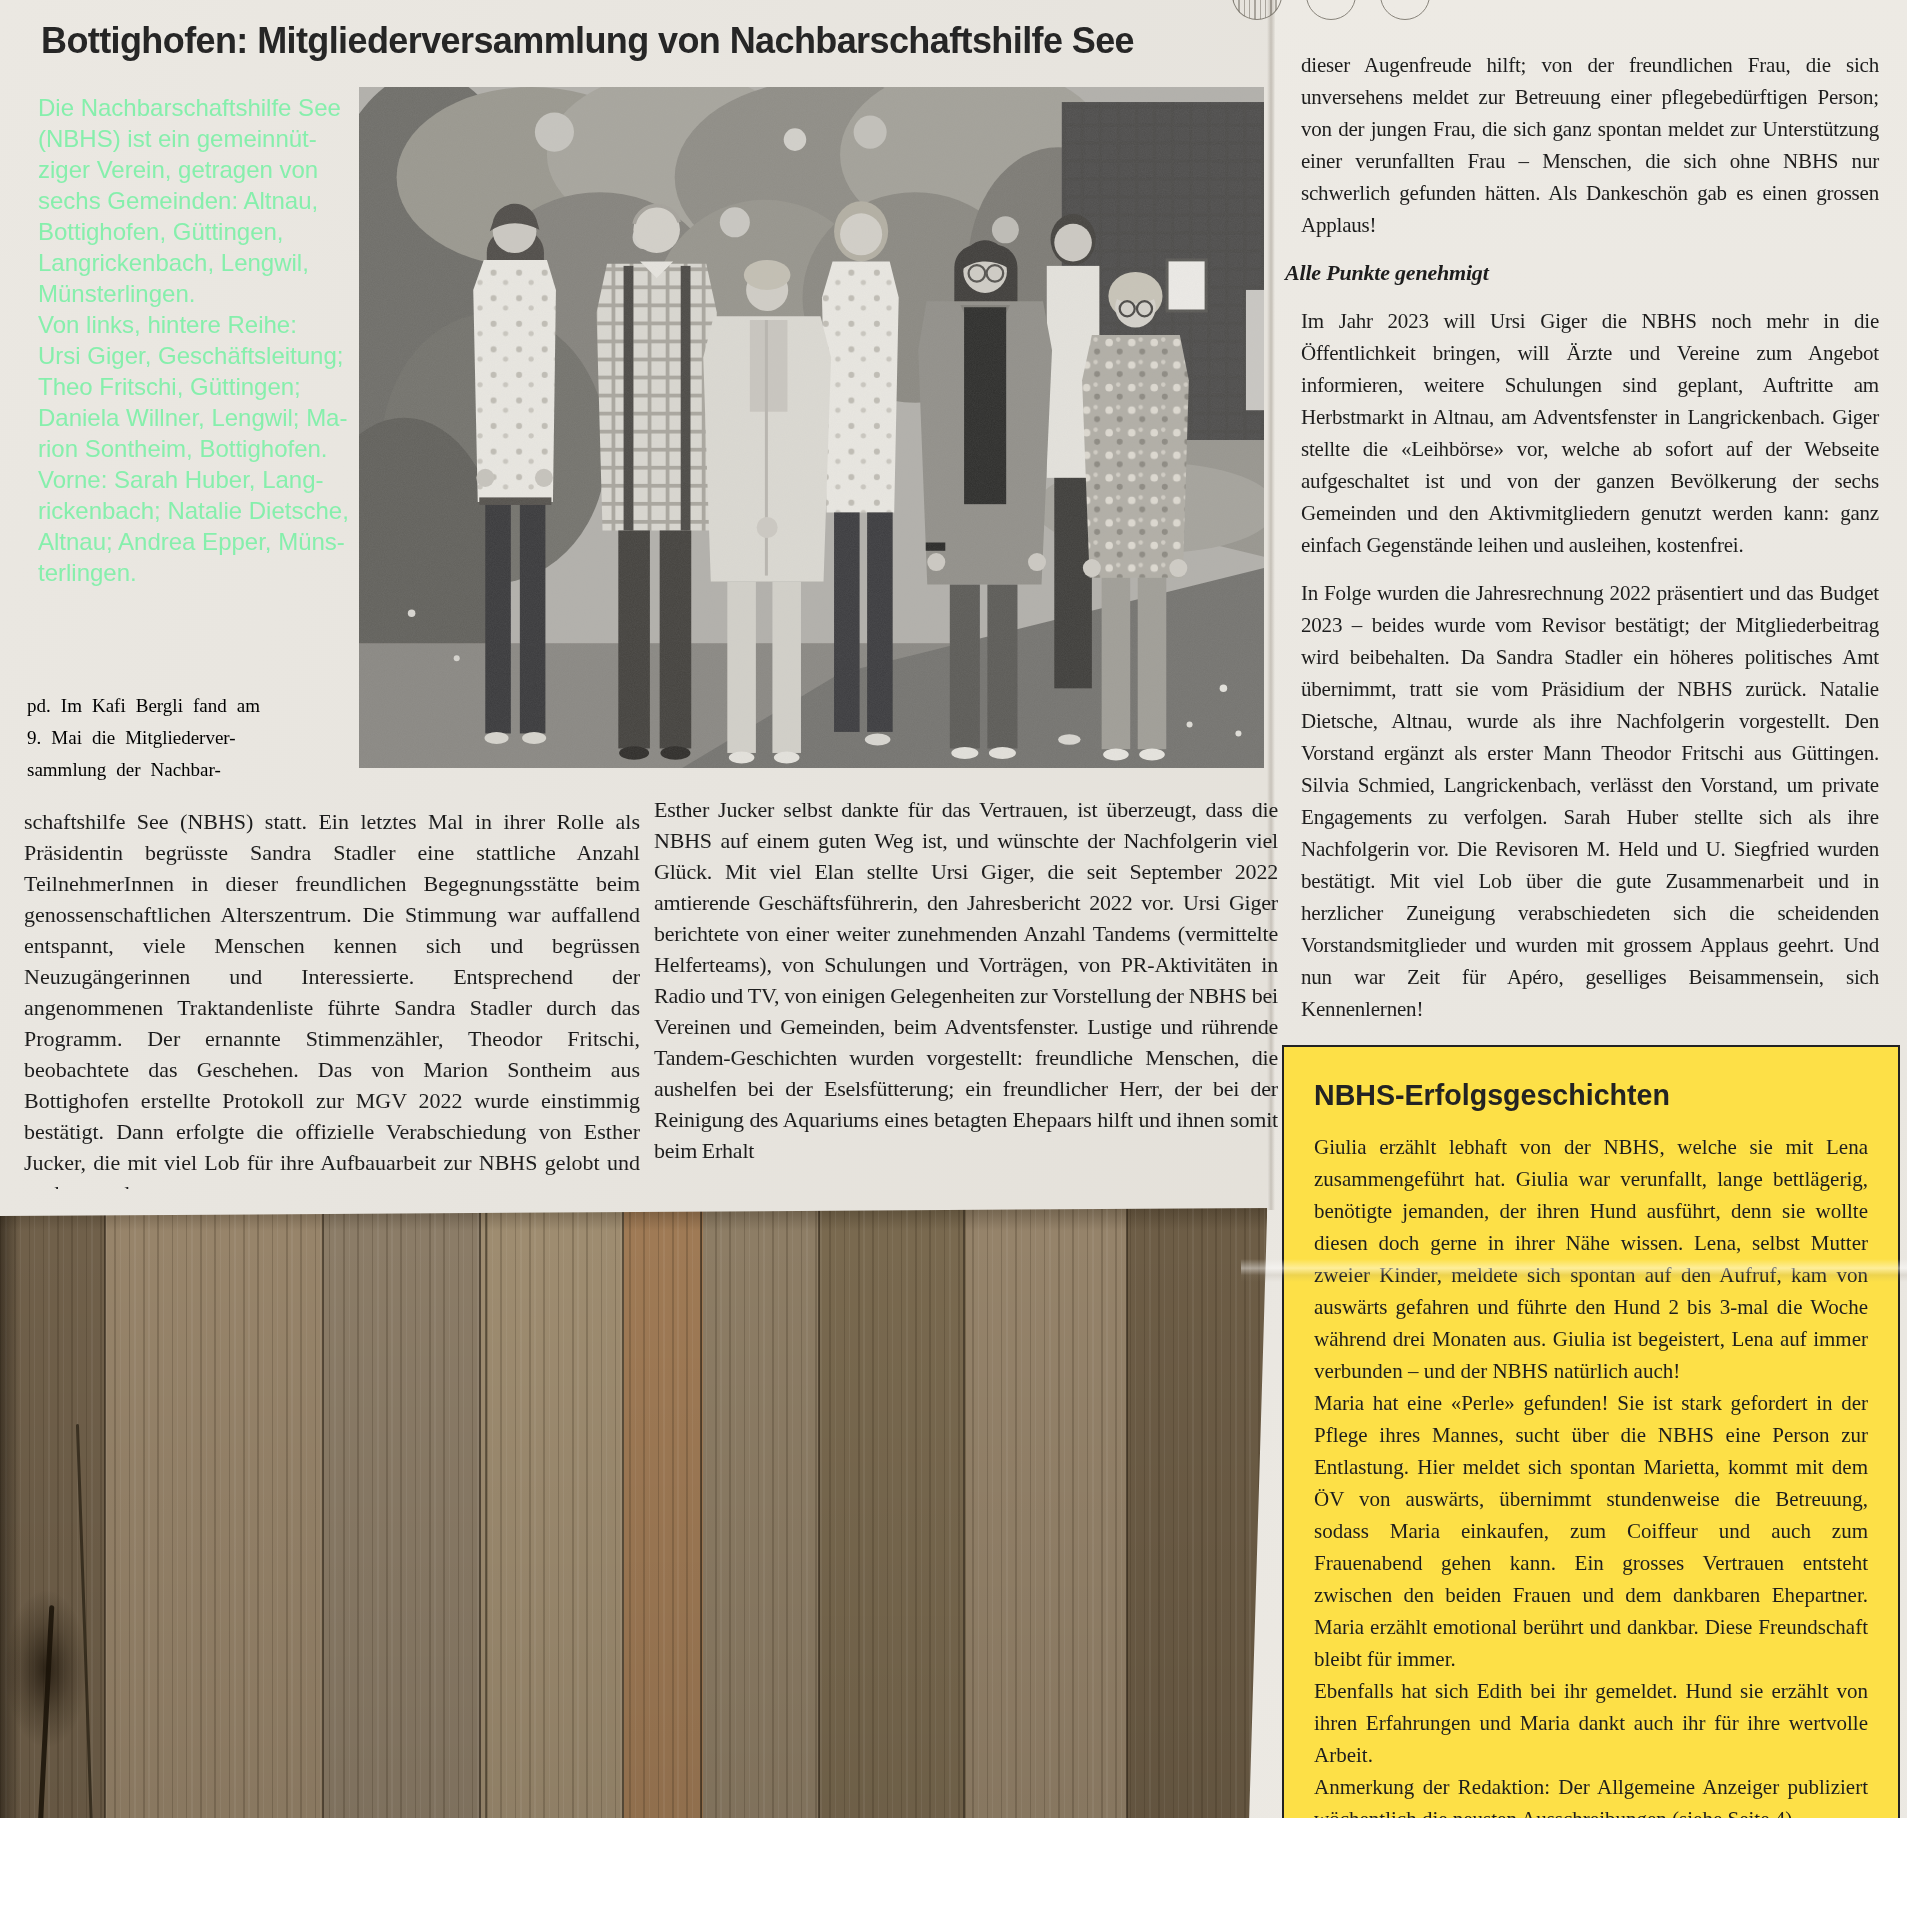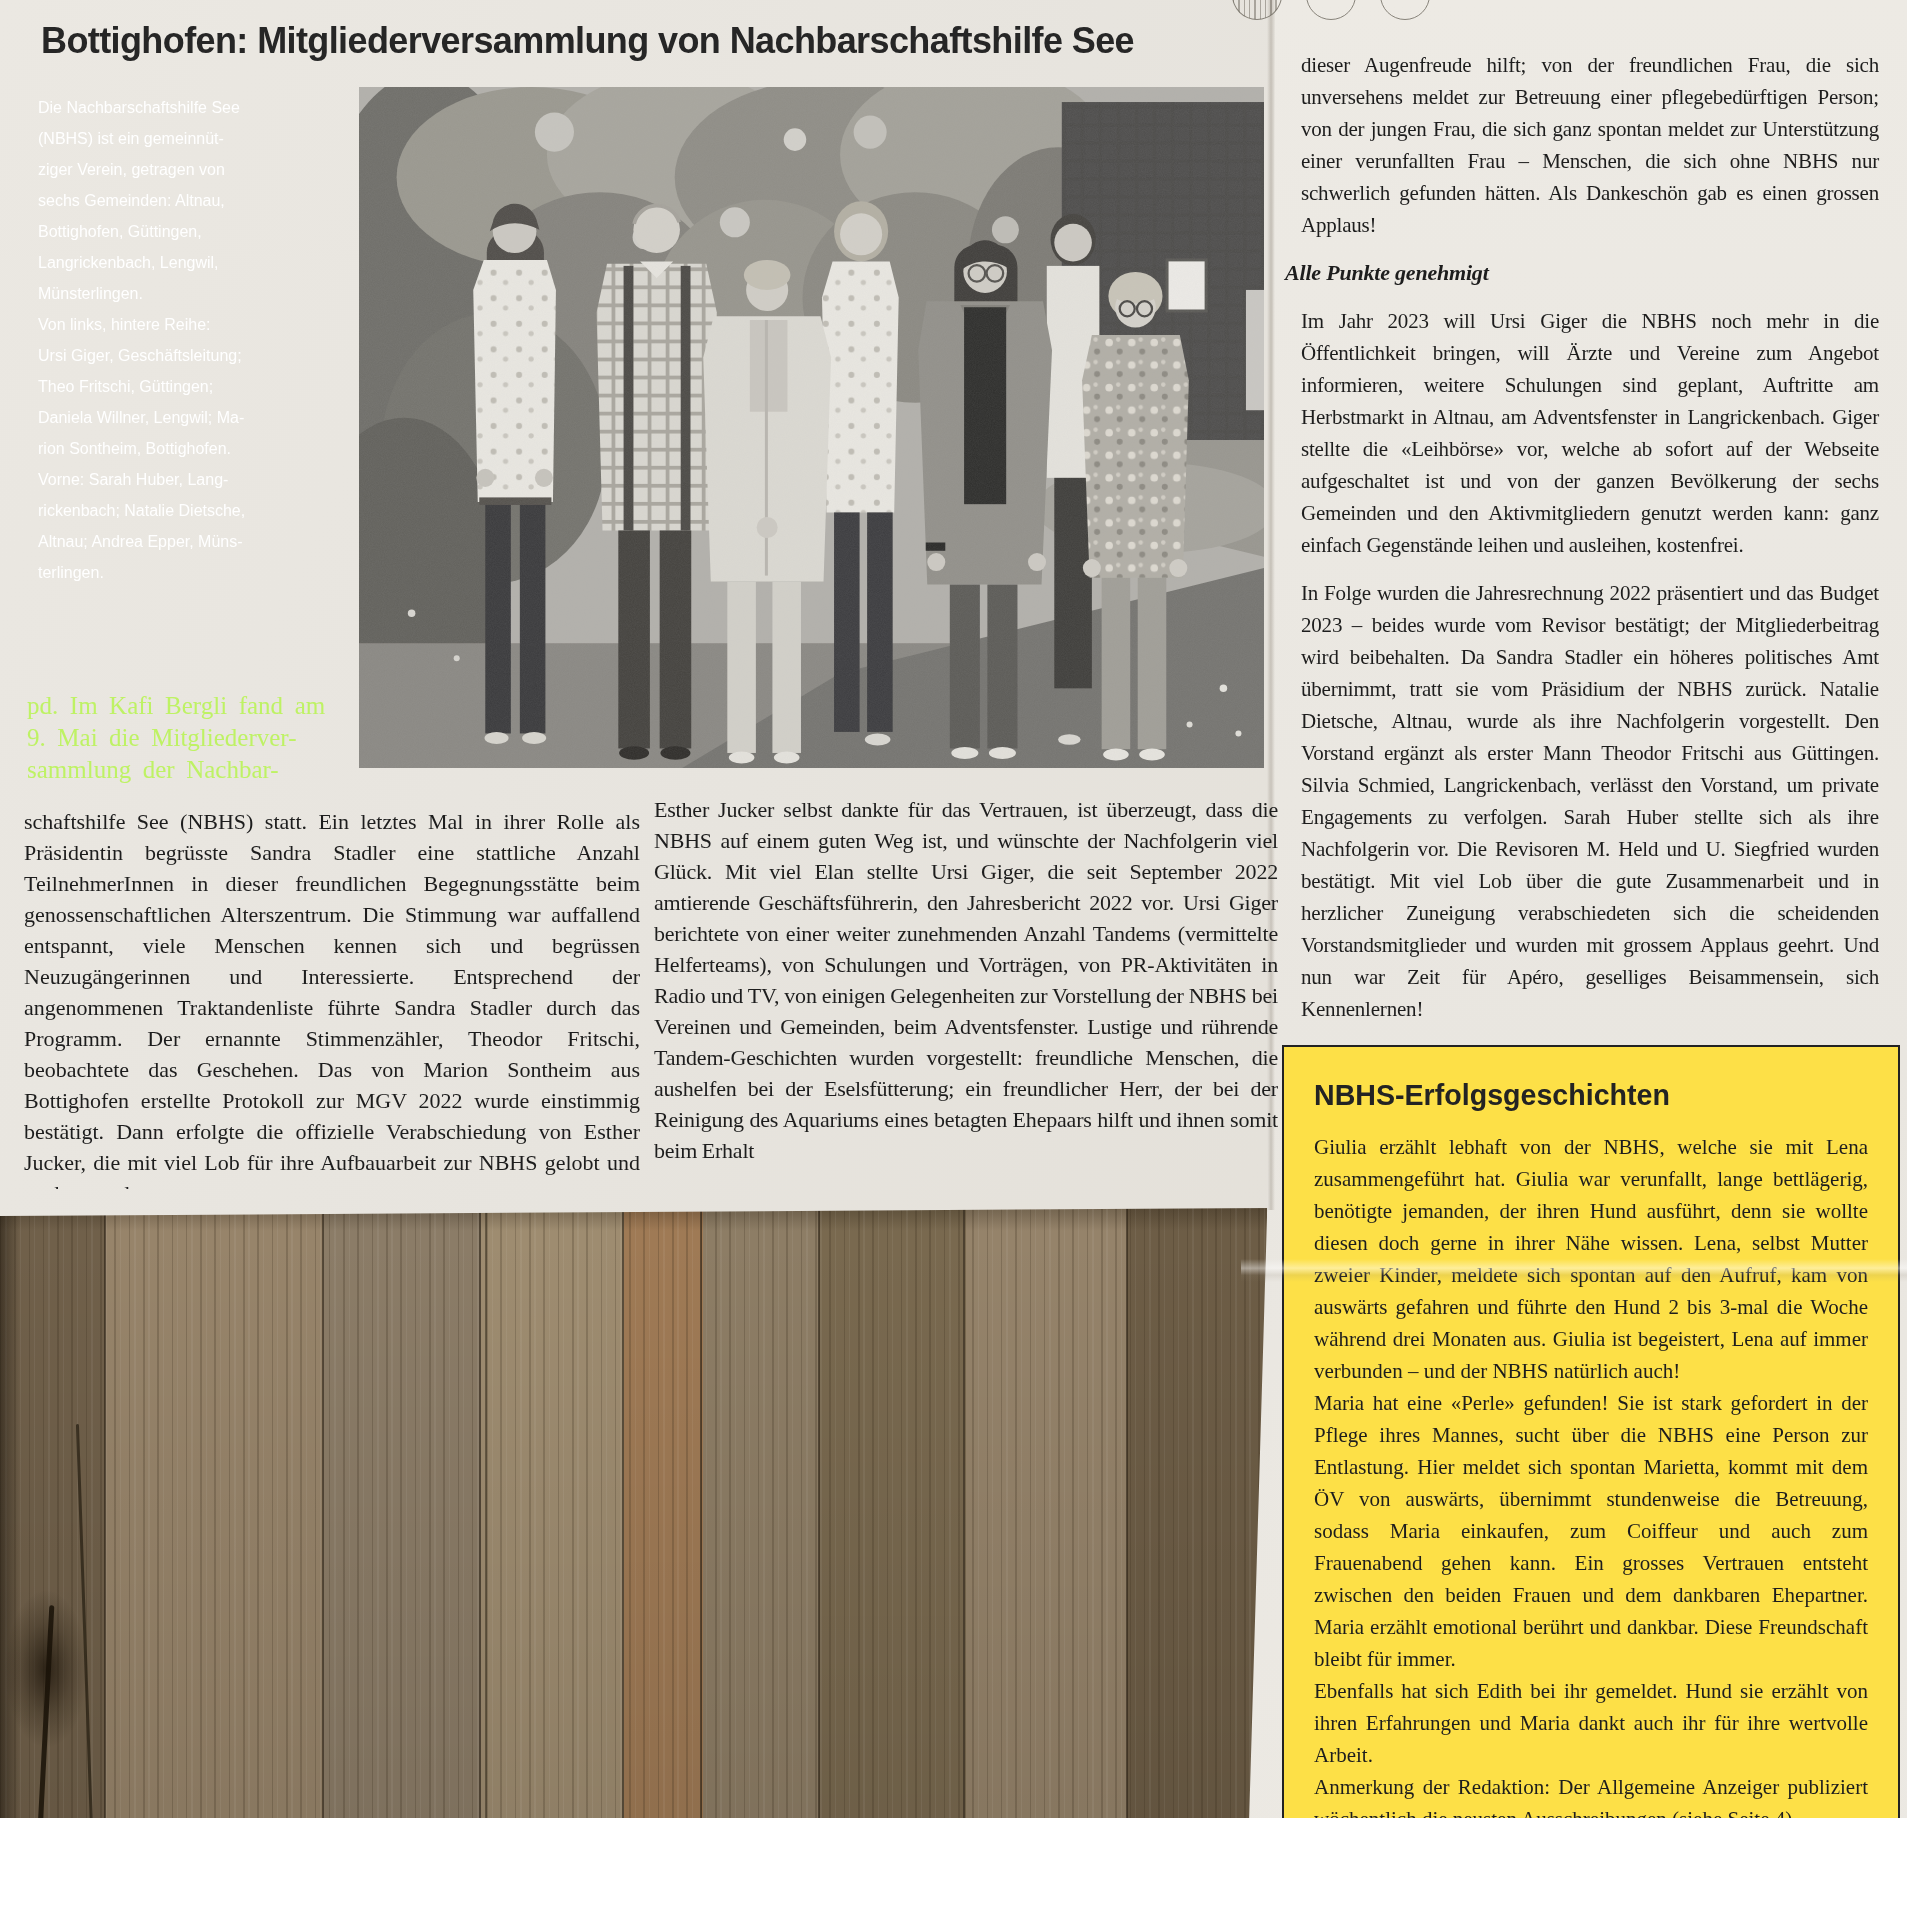--- a/index.html
+++ b/index.html
@@ -39,24 +39,24 @@
   .stamps{position:absolute;left:1232px;top:-30px;height:53px;white-space:nowrap;}
   .stamp{display:inline-block;width:48px;height:48px;border-radius:50%;
          border:1.5px solid rgba(118,113,103,.85);margin-right:21px;vertical-align:top;}
   .stamp.hatched{background:repeating-linear-gradient(90deg,rgba(118,113,103,.55) 0 1.5px,transparent 1.5px 5.3px);}
 
   
   .headline{position:absolute;left:41px;top:19.5px;width:1217px;
     font-family:"Liberation Sans",sans-serif;font-weight:700;font-size:36px;
     letter-spacing:-0.6px;color:#262626;}
   .caption{position:absolute;left:38px;top:92px;width:323px;
-    font-family:"Liberation Sans",sans-serif;font-size:16px;line-height:31px;
-    color:#ffffff;white-space:pre-line;}
+    font-family:"Liberation Sans",sans-serif;font-size:24px;line-height:31px;
+    color:#86efac;white-space:pre-line;}
   .intro{position:absolute;left:27px;top:690px;width:346px;
-    font-size:25px;line-height:32px;word-spacing:5.3px;white-space:pre-line;color:#bef264;}
+    font-size:19px;line-height:32px;word-spacing:5.3px;white-space:pre-line;color:#000000;}
   .bodycol{position:absolute;font-size:22px;line-height:31px;text-align:justify;
     color:#1d1d1d;overflow:hidden;}
   #col-left{left:24px;top:806px;width:616px;height:383px;}
   #col-mid{left:654px;top:794px;width:624px;height:410px;letter-spacing:-0.2px;word-spacing:-0.8px;}
   .rightcol{position:absolute;left:1285px;top:33px;width:610px;font-size:21px;line-height:32px;
     text-align:justify;letter-spacing:-0.2px;color:#1d1d1d;}
   .rightcol p{margin:16px;}
   .subhead{font-weight:700;font-style:italic;font-size:22px;margin:13.5px 0 7.5px 0 !important;text-align:left;}
 
   

